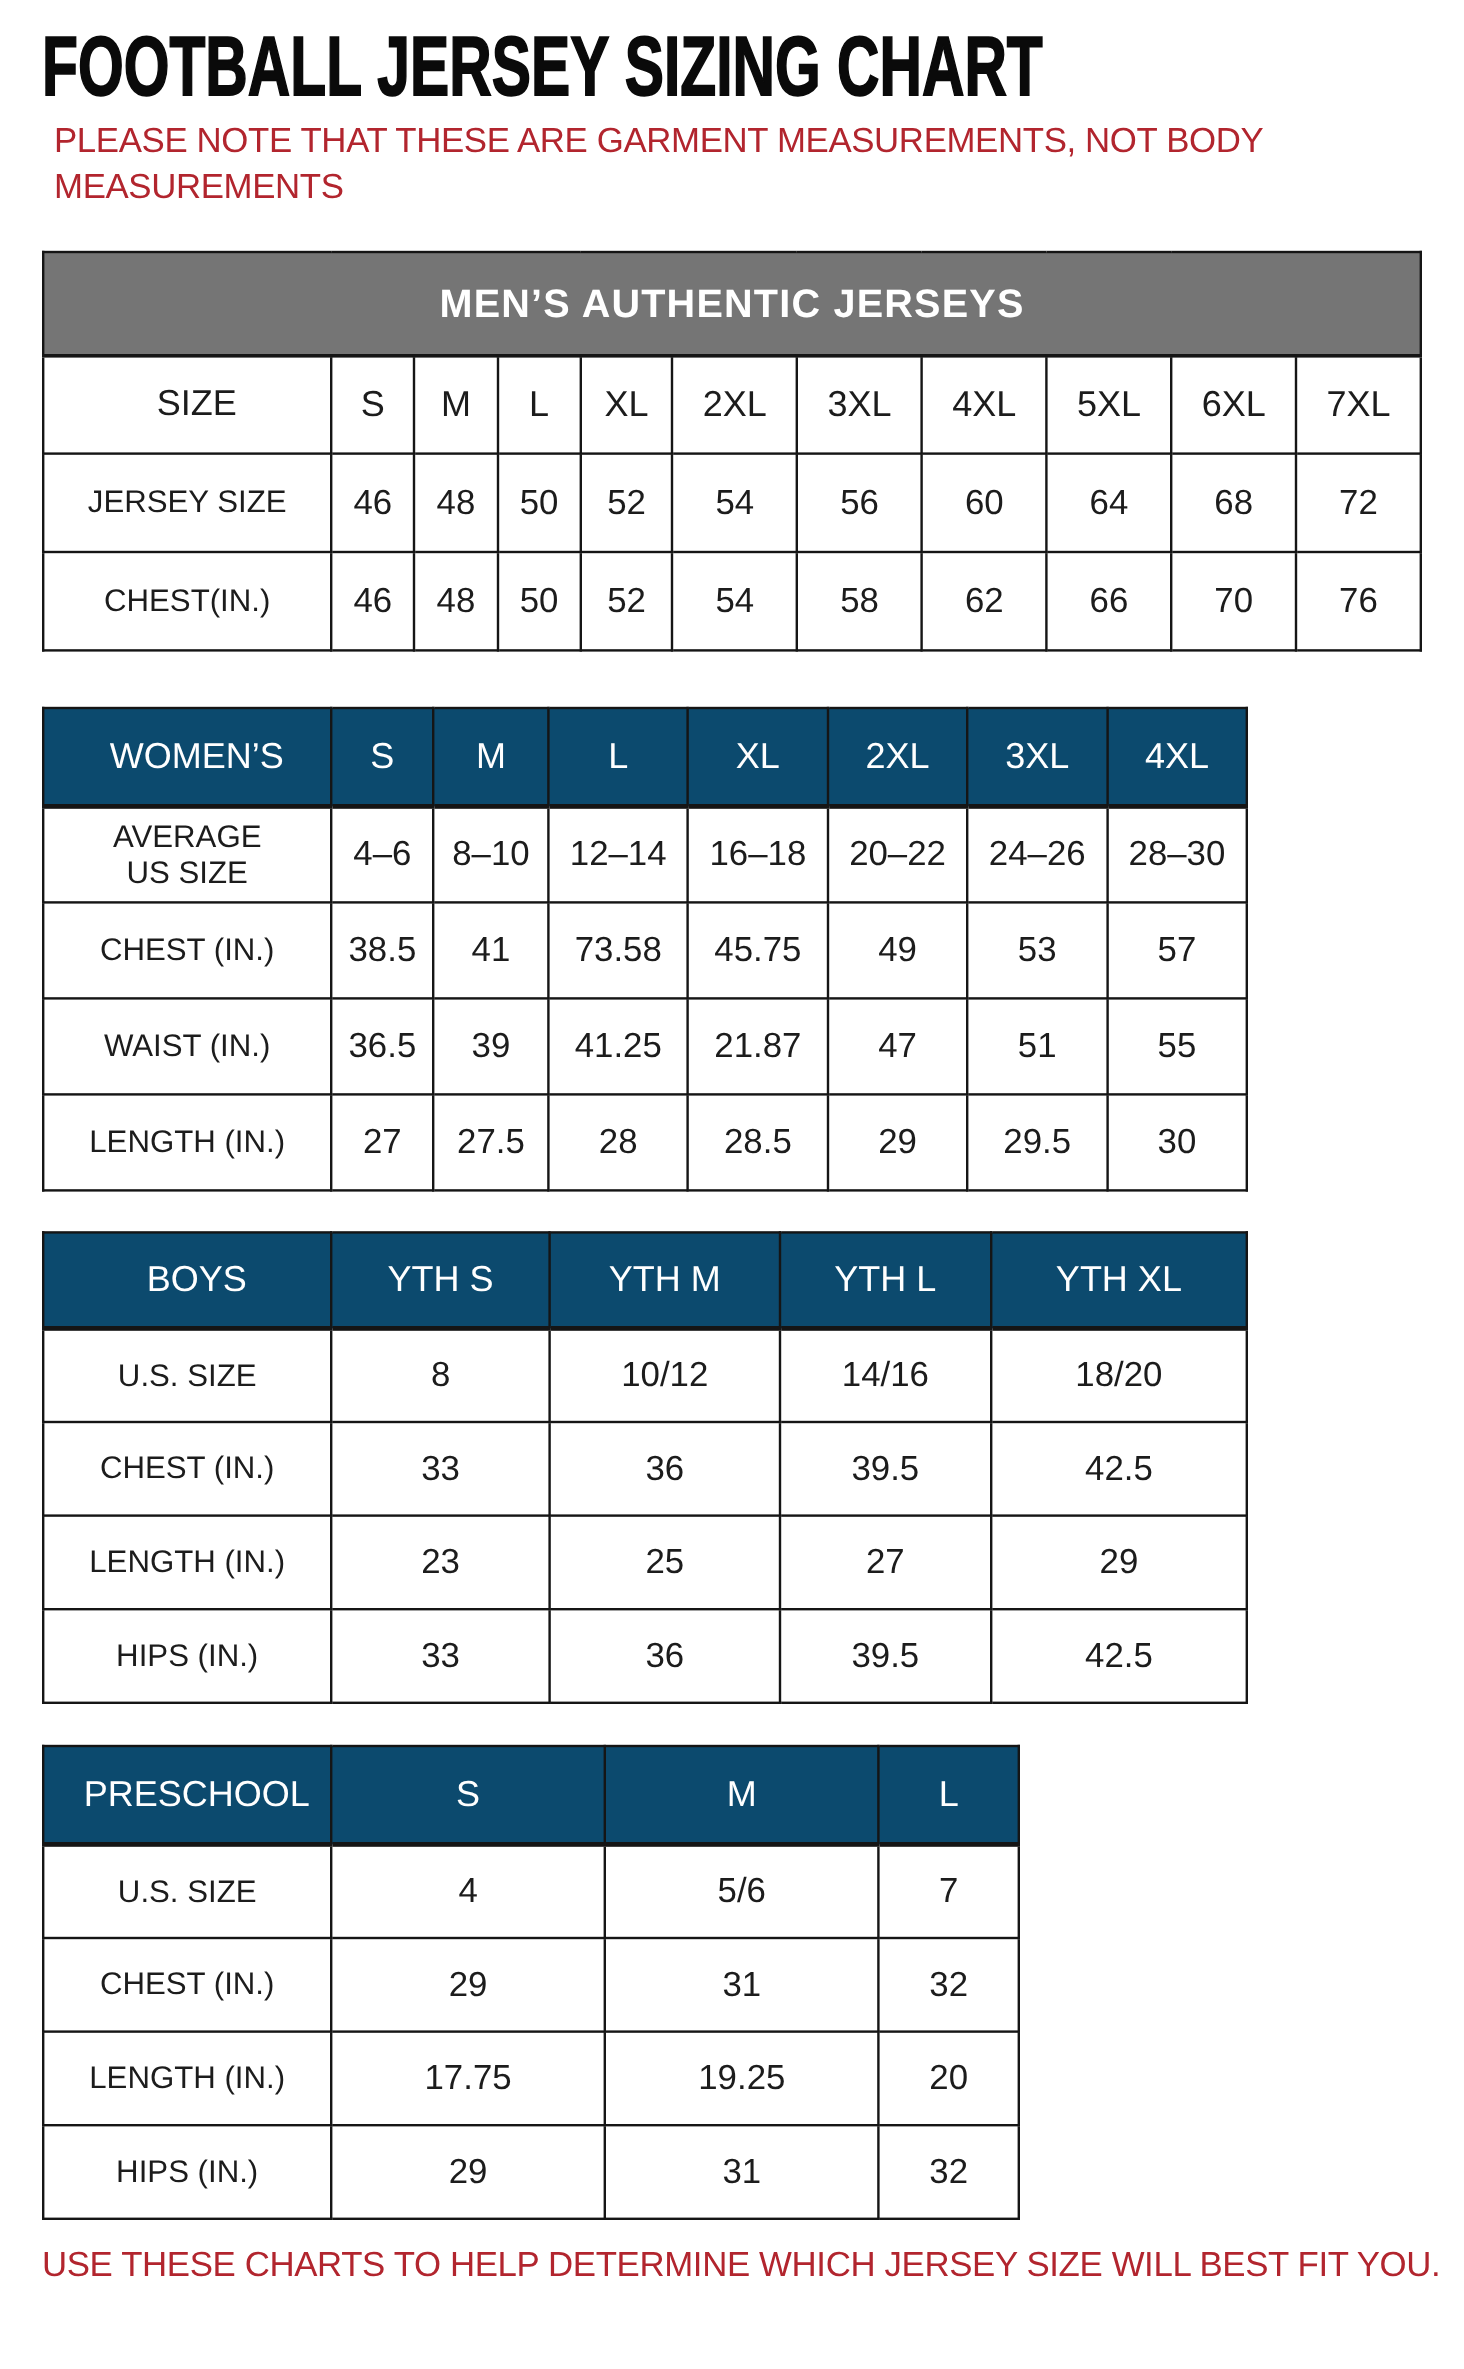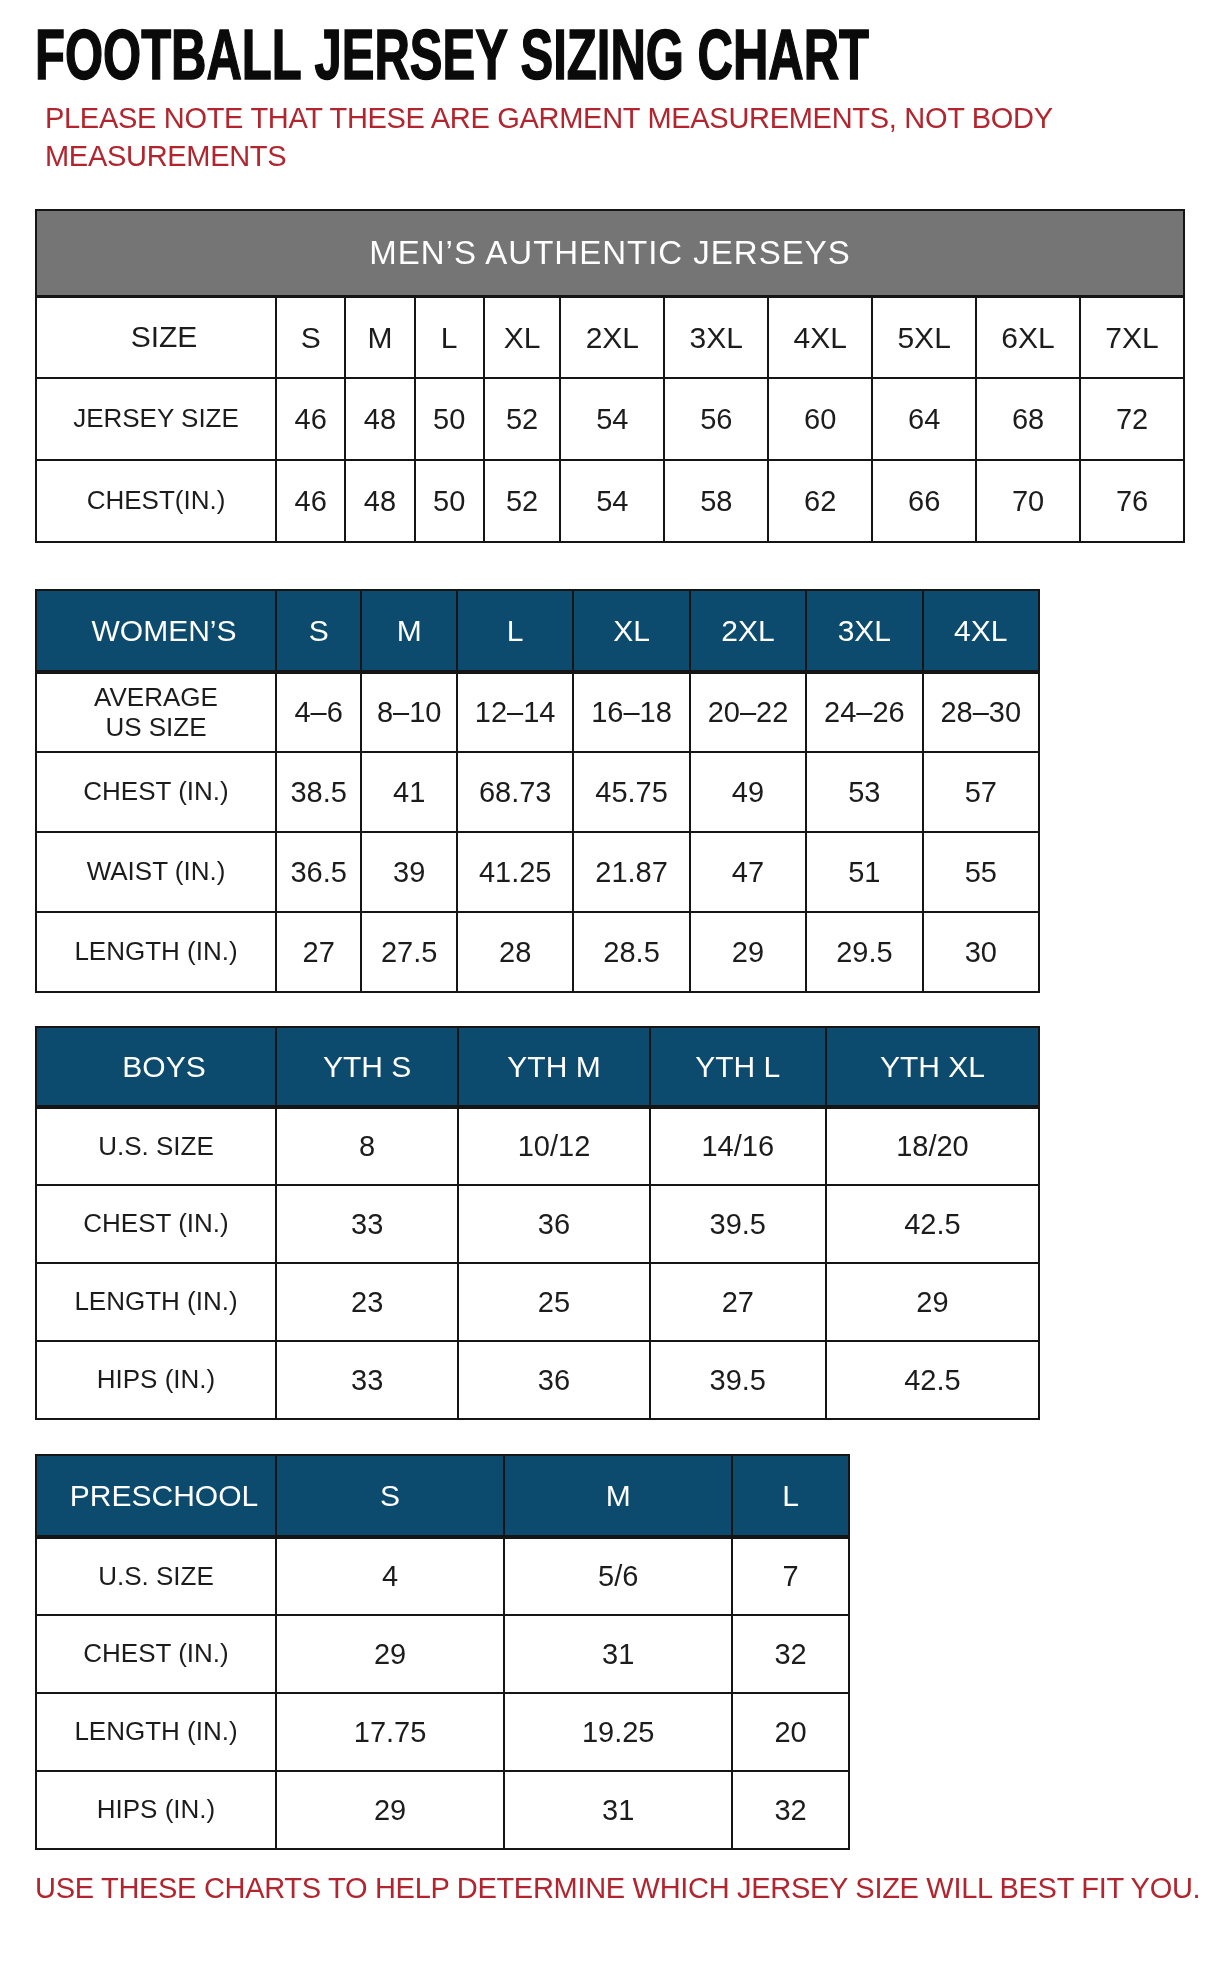--- a/index.html
+++ b/index.html
@@ -46,20 +46,21 @@
     vertical-align: middle;
     color: #1c1c1c;
     padding: 0 4px;
   }
   .size-table td.banner {
     background: #757575;
     color: #ffffff;
     font-size: 33px;
     letter-spacing: 1px;
     border-bottom-width: 3px;
+    font-weight: bold;
   }
   .size-table tr.hdr.gray td {
     background: #0c4a6e;
     color: #ffffff;
     font-size: 30px;
     border-bottom-width: 4px;
   }
   .size-table tr.hdr.plain td { font-size: 30px; }
   .size-table tr.hdr td:first-child { width: 240px; padding-left: 20px; }
   .size-table td.label {
@@ -170,21 +171,21 @@
             <td class="val">12–14</td>
             <td class="val">16–18</td>
             <td class="val">20–22</td>
             <td class="val">24–26</td>
             <td class="val">28–30</td>
           </tr>
           <tr>
             <td class="label">CHEST (IN.)</td>
             <td class="val">38.5</td>
             <td class="val">41</td>
-            <td class="val">68.73</td>
+            <td class="val">73.58</td>
             <td class="val">45.75</td>
             <td class="val">49</td>
             <td class="val">53</td>
             <td class="val">57</td>
           </tr>
           <tr>
             <td class="label">WAIST (IN.)</td>
             <td class="val">36.5</td>
             <td class="val">39</td>
             <td class="val">41.25</td>

